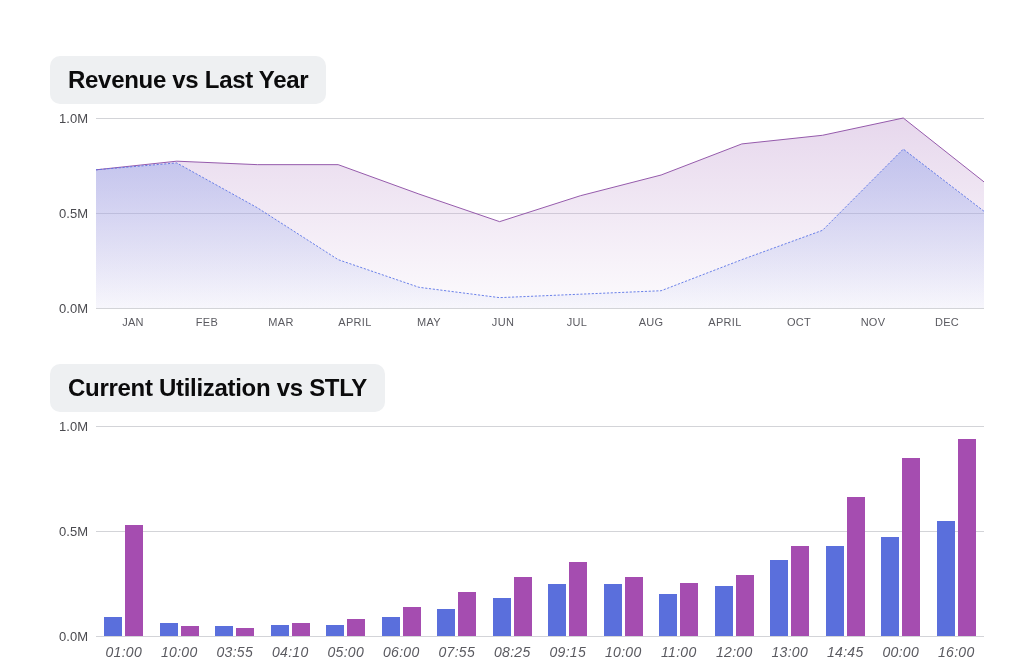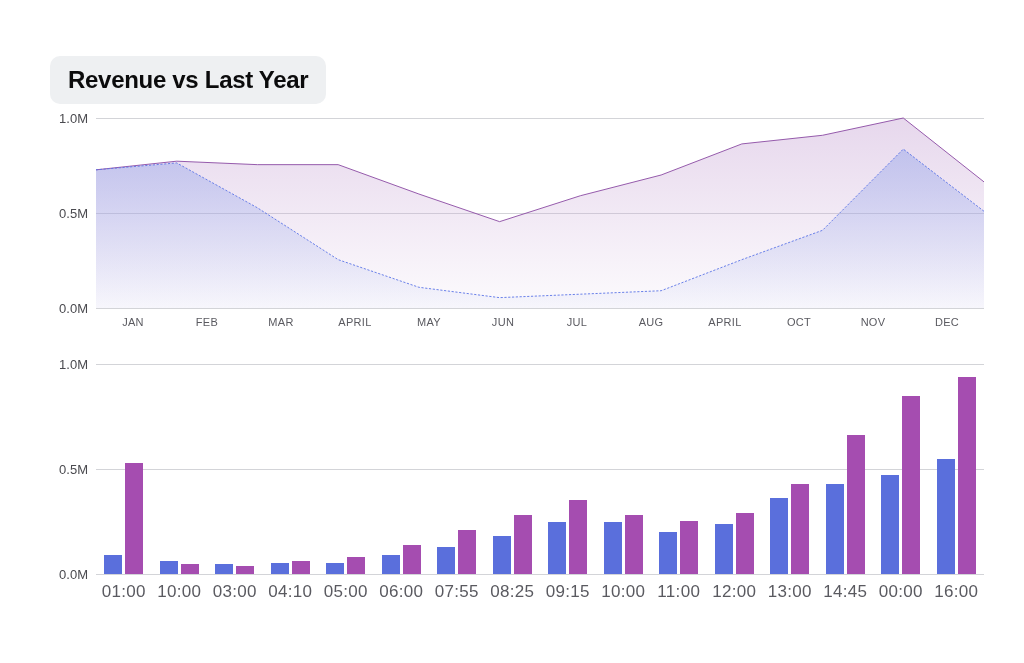--- a/index.html
+++ b/index.html
@@ -107,21 +107,21 @@
     justify-content: center;
     gap: 3px;
     height: 100%;
   }
   .bar {
     width: 18px;
     border-radius: 0;
   }
   .bar.blue { background: #5a6fdc; }
   .bar.purple { background: #a54db0; }
-  .x-label.bar-xl { font-size: 17px; }
+  .x-label.bar-xl { font-size: 14px; font-style: italic; }
 </style>
 </head>
 <body>
 
 <div class="card">
 
   <div class="section" id="area-section">
     <div class="title-pill">Revenue vs Last Year</div>
 
     <div class="chart-wrap" id="area-chart">
@@ -162,20 +162,21 @@
           <div class="x-label">AUG</div>
           <div class="x-label">APRIL</div>
           <div class="x-label">OCT</div>
           <div class="x-label">NOV</div>
           <div class="x-label">DEC</div>
         </div>
     </div>
   </div>
 
   <div class="section" id="bar-section">
+    <div class="title-pill">Current Utilization vs STLY</div>
 
     <div class="chart-wrap" id="bar-chart">
       <div class="y-labels">
         <div class="y-label" style="top:100%">0.0M</div>
         <div class="y-label" style="top:50%">0.5M</div>
         <div class="y-label" style="top:0%">1.0M</div>
       </div>
       <div class="plot" id="bar-plot">
         <div class="gridline" style="top:0%"></div>
         <div class="gridline" style="top:50%"></div>
@@ -243,21 +244,21 @@
             </div>
             <div class="bar-group">
               <div class="bar blue" style="height: 54.5455%;"></div>
               <div class="bar purple" style="height: 93.6364%;"></div>
             </div>
           </div>
       </div>
       <div class="x-labels" id="bar-x">
           <div class="x-label bar-xl">01:00</div>
           <div class="x-label bar-xl">10:00</div>
-          <div class="x-label bar-xl">03:00</div>
+          <div class="x-label bar-xl">03:55</div>
           <div class="x-label bar-xl">04:10</div>
           <div class="x-label bar-xl">05:00</div>
           <div class="x-label bar-xl">06:00</div>
           <div class="x-label bar-xl">07:55</div>
           <div class="x-label bar-xl">08:25</div>
           <div class="x-label bar-xl">09:15</div>
           <div class="x-label bar-xl">10:00</div>
           <div class="x-label bar-xl">11:00</div>
           <div class="x-label bar-xl">12:00</div>
           <div class="x-label bar-xl">13:00</div>

